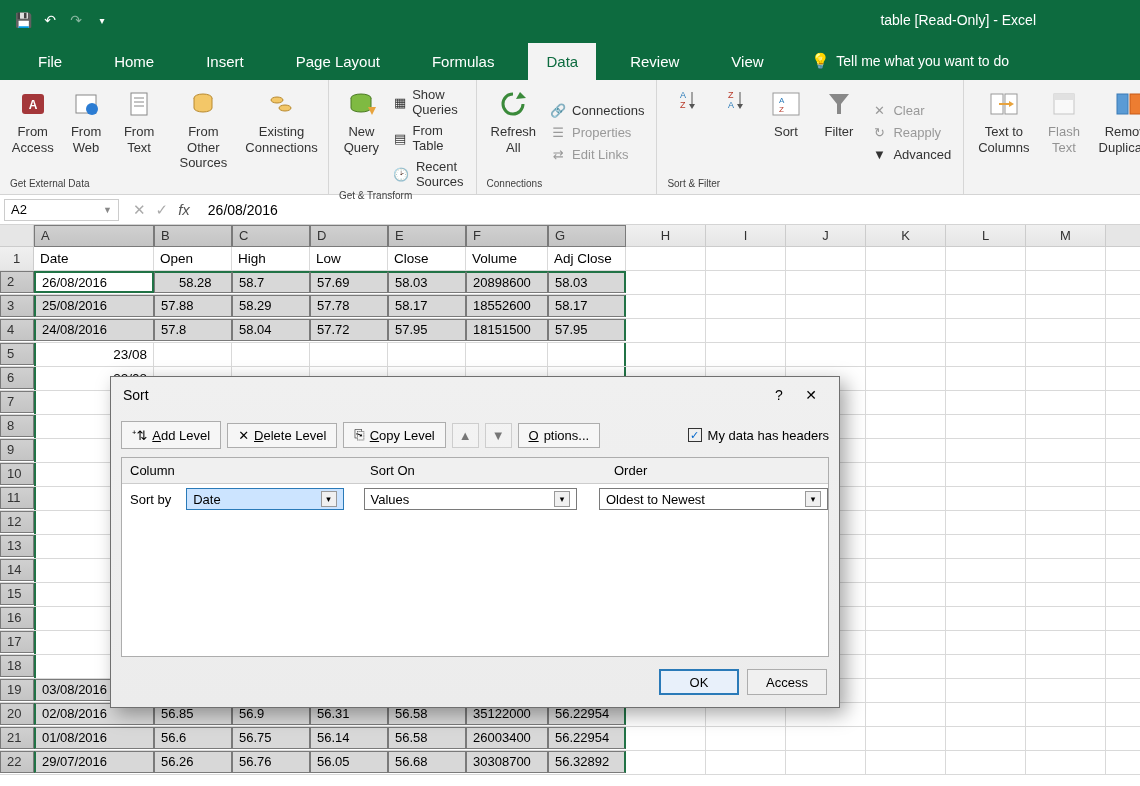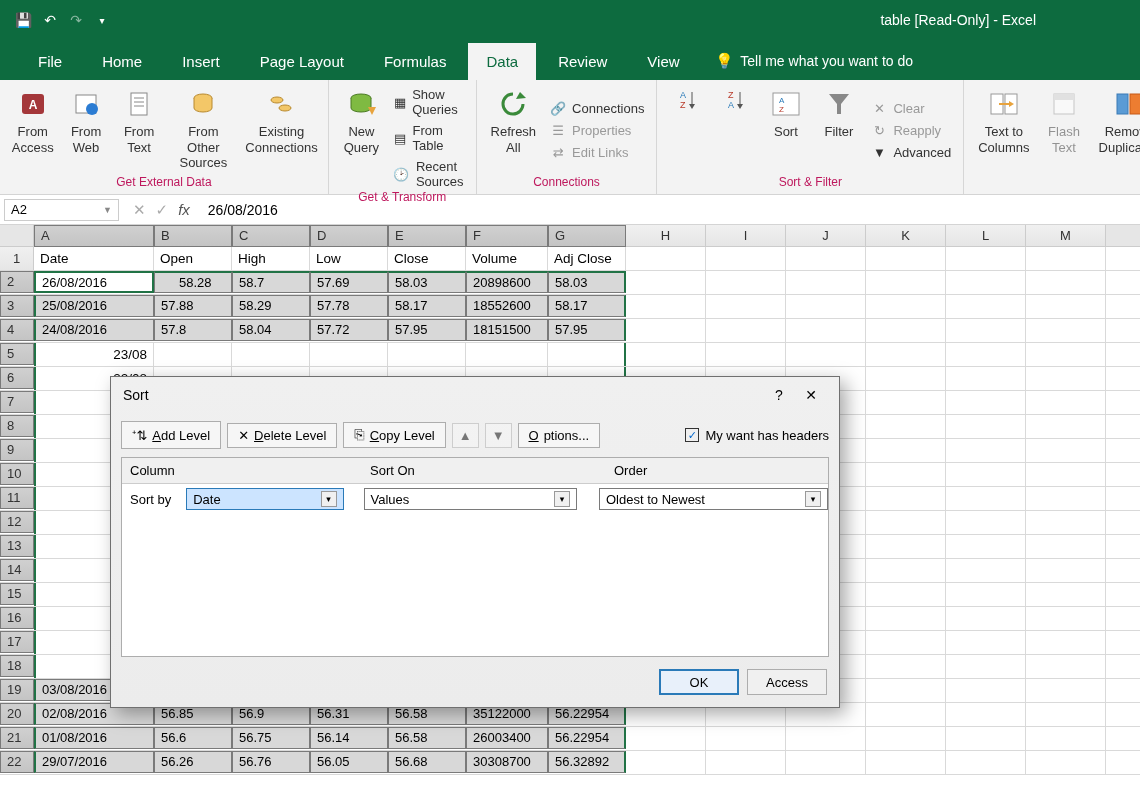--- a/index.html
+++ b/index.html
@@ -6,31 +6,31 @@
 body { width: 1140px; height: 786px; background: #fff; overflow: hidden; font-size: 13px; position: relative; }
 
 
 .titlebar { background: #0d6b3f; height: 40px; display: flex; align-items: center; color: #fff; position: relative; }
 .qat { display: flex; align-items: center; gap: 8px; padding-left: 15px; }
 .qat-icon { width: 18px; height: 18px; display: flex; align-items: center; justify-content: center; font-size: 14px; cursor: default; }
 .title-text { position: absolute; left: 50%; transform: translateX(-50%); left: 870px; transform: none; font-size: 14px; color: #fff; }
 .title-text { left: auto; right: 104px; }
 
 
-.tabs { background: #0d6b3f; height: 40px; display: flex; align-items: flex-end; padding-left: 20px; gap: 4px; }
+.tabs { background: #0d6b3f; height: 40px; display: flex; align-items: flex-end; padding-left: 20px; gap: 16px; }
 .tab { color: #fff; padding: 10px 18px; font-size: 15px; cursor: pointer; }
 .tab.file { background: transparent; }
 .tab.active { background: #f3f3f3; color: #0d6b3f; }
 .tellme { color: #fff; font-size: 14px; padding: 10px 14px; display: flex; align-items: center; gap: 6px; }
 .tellme .bulb { font-size: 15px; }
 
 
 .ribbon { background: #f3f3f3; height: 115px; border-bottom: 1px solid #d4d4d4; display: flex; }
 .group { border-right: 1px solid #d6d6d6; padding: 6px 10px 2px; display: flex; flex-direction: column; justify-content: space-between; }
-.group-label { text-align: center; font-size: 12px; color: #be185d; padding-bottom: 3px; }
+.group-label { font-size: 10px; color: #404040; padding-bottom: 3px; }
 .group-body { display: flex; gap: 8px; flex: 1; }
 .vbtn { display: flex; flex-direction: column; align-items: center; justify-content: flex-start; padding: 2px 4px; cursor: pointer; font-size: 13px; color: #333; text-align: center; min-width: 45px; }
 .vbtn .ico { width: 32px; height: 32px; margin-bottom: 4px; display: flex; align-items: center; justify-content: center; }
 .vbtn .lbl { line-height: 1.2; font-size: 13px; }
 .mini-list { display: flex; flex-direction: column; gap: 4px; justify-content: center; }
 .mini { display: flex; align-items: center; gap: 6px; font-size: 13px; color: #333; cursor: pointer; padding: 1px 2px; }
 .mini.dis { color: #999; }
 .mini .mico { width: 16px; height: 16px; display: inline-flex; align-items: center; justify-content: center; }
 
 
@@ -742,21 +742,21 @@
     <button class="dbtn">
         <span>⎘</span>
         <span><span class="u">C</span>opy Level</span>
       </button>
     <button class="dbtn sq" style="opacity:.5">▲</button>
     <button class="dbtn sq" style="opacity:.5">▼</button>
     <button class="dbtn"><span class="u">O</span>ptions...</button>
     <span class="sp"></span>
     <label class="chk">
       <span class="box">✓</span>
-      <span>My want has headers</span>
+      <span>My data has headers</span>
     </label>
   </div>
   <div class="dlg-grid">
     <div class="dlg-gh">
       <div class="dlg-c1">Column</div>
       <div class="dlg-c2">Sort On</div>
       <div class="dlg-c3">Order</div>
     </div>
     <div class="dlg-row">
       <div class="lab">Sort by</div>

